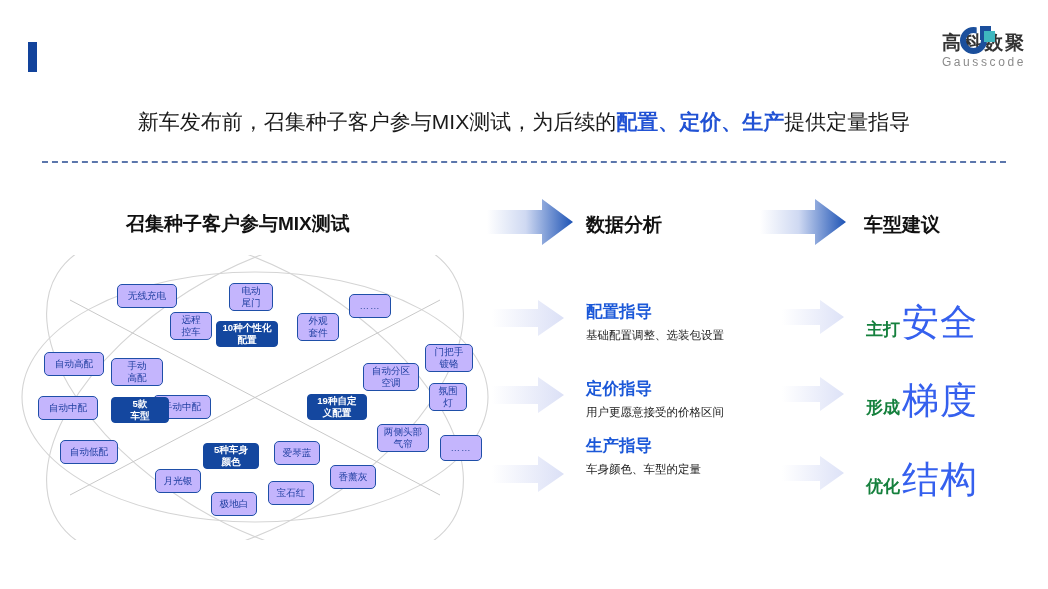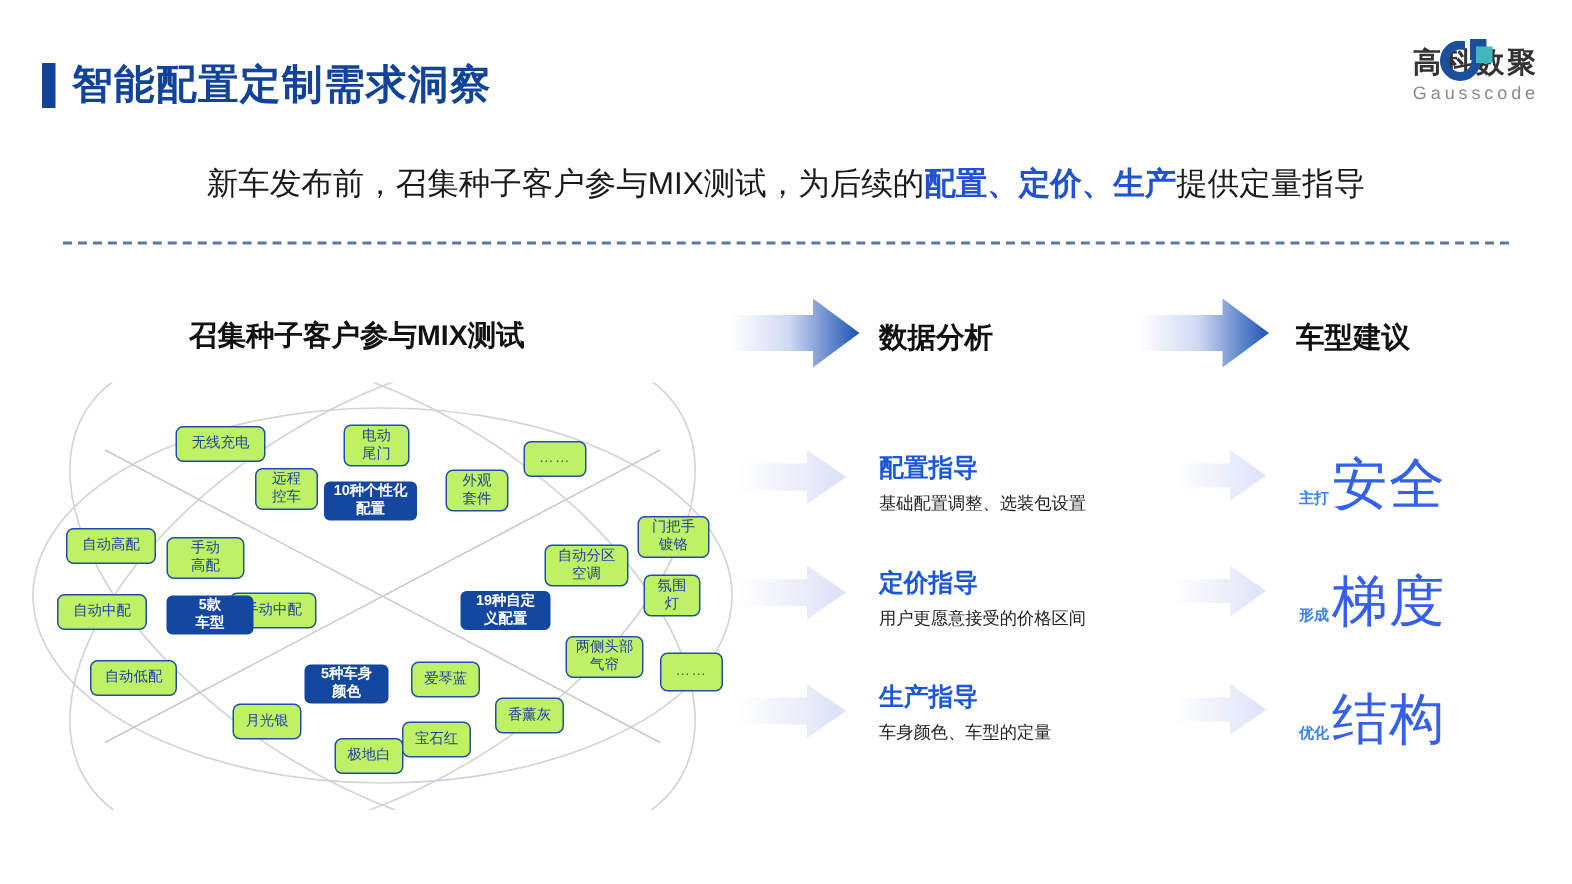--- a/index.html
+++ b/index.html
@@ -53,49 +53,48 @@
 
   
   .arrow{position:absolute;}
   .arrow svg{display:block;}
 
   
   .map{position:absolute;left:10px;top:255px;width:500px;height:285px;}
   .map svg.rings{position:absolute;left:0;top:0;}
   .node{
     position:absolute;z-index:5;
-    border:1.6px solid #1f4fa8;border-radius:5px;background:#bef264;
+    border:1.6px solid #1f4fa8;border-radius:5px;background:#c4b5fd;
     color:#1f3fa0;font-size:9.6px;line-height:1.25;font-weight:normal;
     display:flex;align-items:center;justify-content:center;text-align:center;
     padding:3px 5px;box-sizing:border-box;white-space:pre-line;
   }
   .node.chip{
     background:#14479f;border-color:#14479f;color:#ffffff;font-weight:bold;
     border-radius:4px;z-index:7;
   }
   .node.dots{color:#33509e;letter-spacing:1px;}
 
   
   .an-item{position:absolute;}
   .an-title{font-size:16.5px;font-weight:bold;color:#1b58d8;white-space:nowrap;}
   .an-desc{font-size:11.5px;color:#222;margin-top:5px;white-space:nowrap;}
 
   
   .ad-item{position:absolute;display:flex;align-items:baseline;white-space:nowrap;}
-  .ad-prefix{font-size:10px;font-weight:bold;color:#3b82f6;}
+  .ad-prefix{font-size:17px;font-weight:bold;color:#15803d;}
   .ad-word{font-size:37px;font-weight:normal;color:#3560ee;margin-left:2px;letter-spacing:1px;}
 </style>
 </head>
 <body>
 
 <div class="slide">
 
   <div class="title-row">
     <div class="title-bar"></div>
-    <div class="title-text">智能配置定制需求洞察</div>
   </div>
 
   <div class="logo">
     <div class="logo-mark">
       <div class="logo-ring"></div>
       <div class="logo-sq-dark"></div>
       <div class="logo-sq-teal"></div>
     </div>
     <div class="logo-text">
       <div class="logo-cn">高科数聚</div>
@@ -248,32 +247,32 @@
 灯</div>
   <div class="node" style="left:38px;top:396px;width:60px;height:24px;">自动中配</div>
   <div class="node" style="left:153px;top:395px;width:58px;height:24px;">手动中配</div>
   <div class="node" style="left:60px;top:440px;width:58px;height:24px;">自动低配</div>
   <div class="node" style="left:377px;top:424px;width:52px;height:28px;">两侧头部
 气帘</div>
   <div class="node node-dots dots" style="left:440px;top:435px;width:42px;height:26px;">……</div>
   <div class="node" style="left:274px;top:441px;width:46px;height:24px;">爱琴蓝</div>
   <div class="node" style="left:155px;top:469px;width:46px;height:24px;">月光银</div>
   <div class="node" style="left:330px;top:465px;width:46px;height:24px;">香薰灰</div>
-  <div class="node" style="left:211px;top:492px;width:46px;height:24px;margin-left:12px;">极地白</div>
+  <div class="node" style="left:211px;top:492px;width:46px;height:24px;">极地白</div>
   <div class="node" style="left:268px;top:481px;width:46px;height:24px;">宝石红</div>
 
   <div class="an-item" style="left:586px;top:301px;">
     <div class="an-title">配置指导</div>
     <div class="an-desc">基础配置调整、选装包设置</div>
   </div>
   <div class="an-item" style="left:586px;top:378px;">
     <div class="an-title">定价指导</div>
     <div class="an-desc">用户更愿意接受的价格区间</div>
   </div>
-  <div class="an-item" style="left:586px;top:454px;">
+  <div class="an-item" style="left:586px;top:435px;">
     <div class="an-title">生产指导</div>
     <div class="an-desc">车身颜色、车型的定量</div>
   </div>
 
   <div class="ad-item" style="left:866px;top:298px;">
     <span class="ad-prefix">主打</span>
     <span class="ad-word">安全</span>
   </div>
   <div class="ad-item" style="left:866px;top:376px;">
     <span class="ad-prefix">形成</span>

